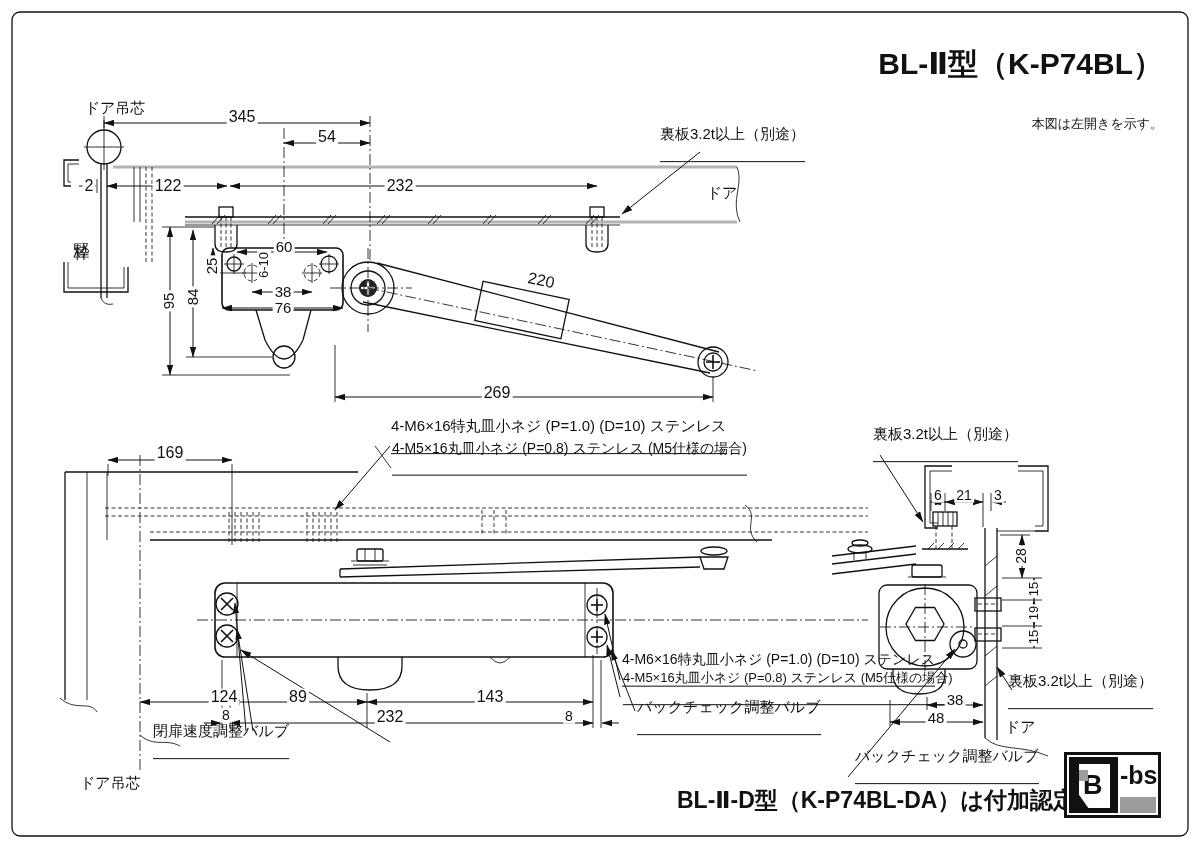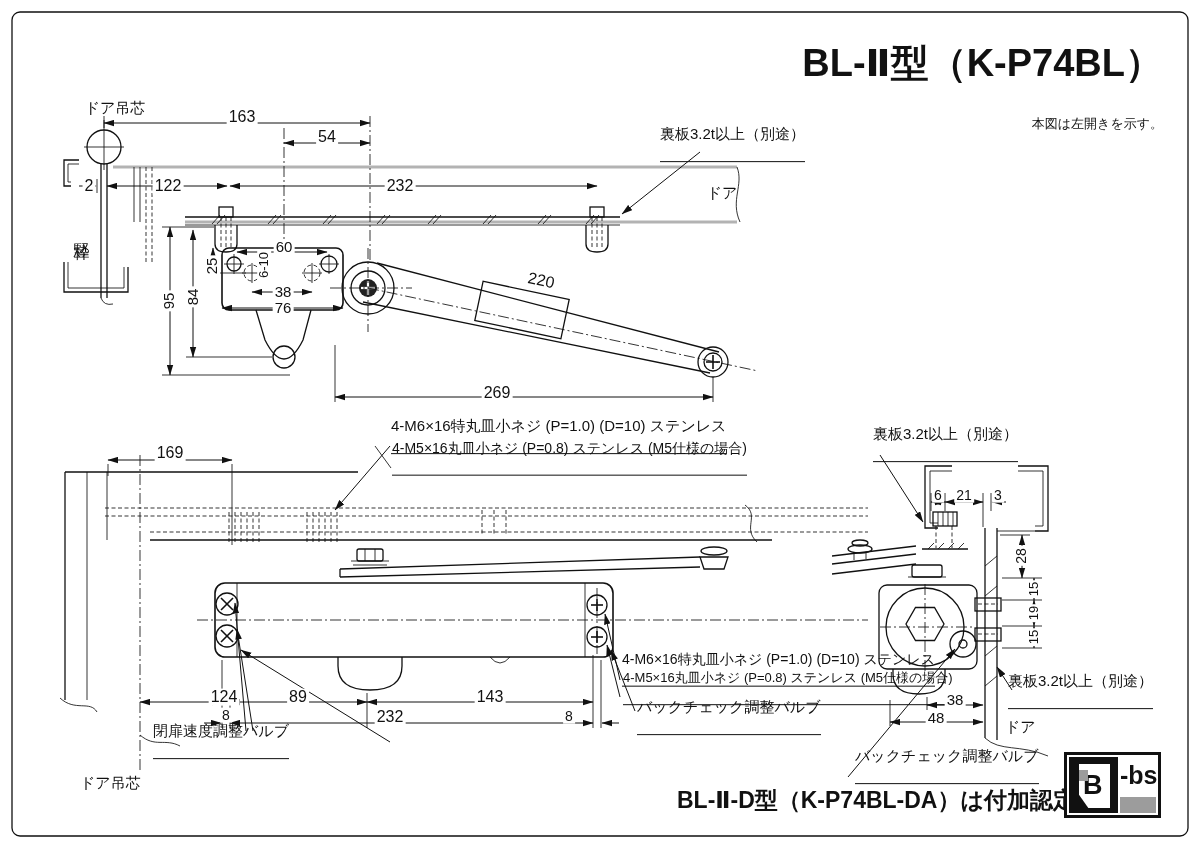--- a/index.html
+++ b/index.html
@@ -19,21 +19,21 @@
   .lbl{position:absolute;white-space:nowrap;line-height:1.05;color:#111;
        transform:translate(-50%,-50%);}
   .l{transform:translate(0,-50%);}
   .r{transform:translate(-100%,-50%);}
   .bg{background:#fff;padding:0 2px;}
   .ul{border-bottom:1.4px solid #111;padding-bottom:19px;}
   .rot{transform:translate(-50%,-50%) rotate(-90deg);}
   .rot13{transform:translate(-50%,-50%) rotate(12deg);}
   .vert{writing-mode:vertical-rl;text-orientation:upright;letter-spacing:2px;}
   .f13{font-size:13px;} .f14{font-size:14px;} .f15{font-size:15px;} .f16{font-size:16px;}
-  .t1{font-size:38px;font-weight:bold;}
+  .t1{font-size:30px;font-weight:bold;}
   .ft{font-size:23px;font-weight:bold;}
 
   .logo{position:absolute;left:1064px;top:752px;width:97px;height:66px;
         border:3px solid #111;box-sizing:border-box;background:#fff;}
   .logo-black{position:absolute;left:2px;top:2px;width:49px;height:56px;background:#111;}
   .logo-mark{position:absolute;left:10px;top:7px;width:31px;height:44px;background:#fff;
              clip-path:polygon(0 0,100% 0,100% 100%,30% 100%,0 70%);}
   .logo-mark span{position:absolute;left:4px;top:6px;font-size:27px;font-weight:bold;color:#111;}
   .logo-l{position:absolute;left:10px;top:13px;width:9px;height:11px;background:#9c9c9c;}
   .logo-bs{position:absolute;left:53px;top:6px;font-size:25px;font-weight:bold;color:#111;}
@@ -336,21 +336,21 @@
   </g>
 </svg>
 
 <div class="lbl r t1" style="left:1163px;top:64px;">BL-Ⅱ型（K-P74BL）</div>
 <div class="lbl r f13" style="left:1163px;top:124px;">本図は左開きを示す。</div>
 
 <div class="lbl f15" style="left:115px;top:108px;">ドア吊芯</div>
 <div class="lbl vert f16" style="left:81px;top:232px;">竪枠</div>
 <div class="lbl f15" style="left:722px;top:193px;">ドア</div>
 <div class="lbl l f15 ul" style="left:660px;top:144px;">裏板3.2t以上（別途）</div>
-<div class="lbl f16 bg" style="left:242px;top:117px;">163</div>
+<div class="lbl f16 bg" style="left:242px;top:117px;">345</div>
 <div class="lbl f16 bg" style="left:327px;top:137px;">54</div>
 <div class="lbl f16 bg" style="left:89px;top:186px;">2</div>
 <div class="lbl f16 bg" style="left:168px;top:186px;">122</div>
 <div class="lbl f16 bg" style="left:400px;top:186px;">232</div>
 <div class="lbl f15 bg" style="left:284px;top:247px;">60</div>
 <div class="lbl rot f13 bg" style="left:264px;top:265px;">6-10</div>
 <div class="lbl rot f15 bg" style="left:212px;top:266px;">25</div>
 <div class="lbl f15 bg" style="left:283px;top:292px;">38</div>
 <div class="lbl f15 bg" style="left:283px;top:308px;">76</div>
 <div class="lbl rot f15 bg" style="left:169px;top:301px;">95</div>

